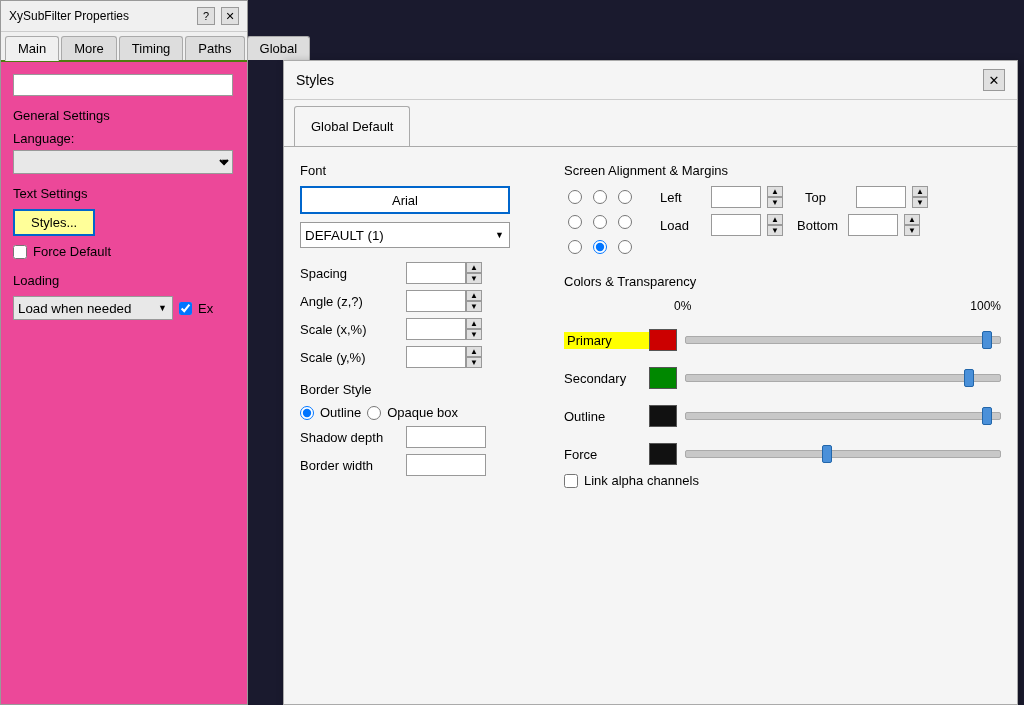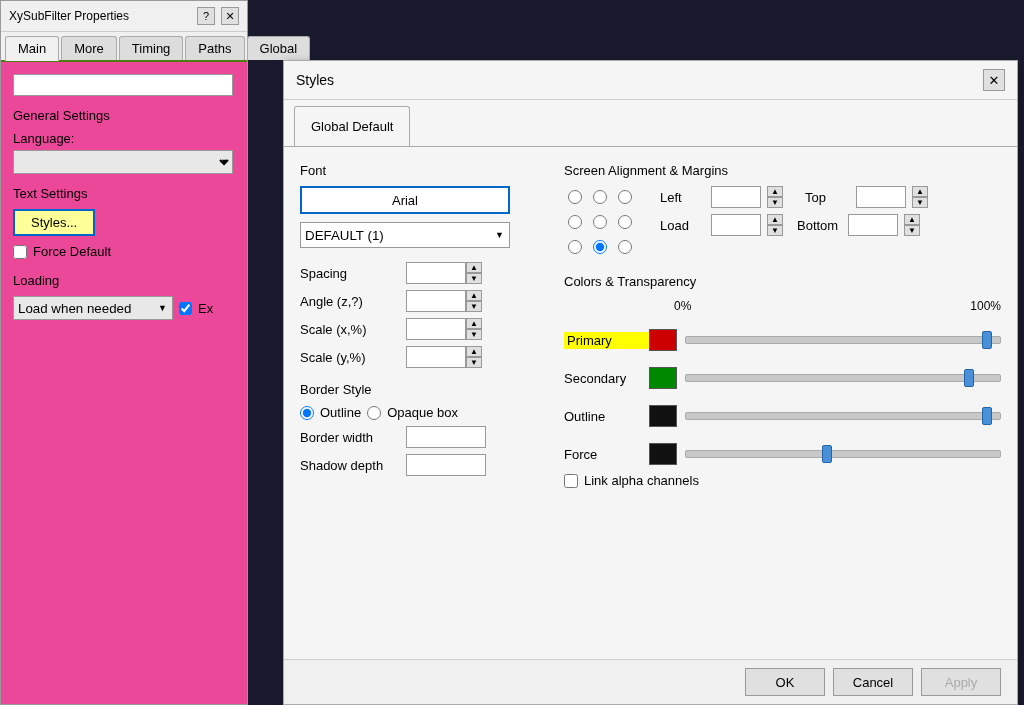--- a/index.html
+++ b/index.html
@@ -407,25 +407,25 @@
       
       <div class="border-style-section">
         <div class="bs-title">Border Style</div>
         <div class="radio-row">
           <input type="radio" name="border-style" checked="" style="">
           <span class="radio-label">Outline</span>
           <input type="radio" name="border-style" style="">
           <span class="radio-label">Opaque box</span>
         </div>
         <div class="field-row">
+          <span class="field-label">Shadow depth</span>
+          <input class="spinner-input" type="text" style="width: 80px;">
+        </div>
+        <div class="field-row">
           <span class="field-label">Border width</span>
-          <input class="spinner-input" type="text" style="width: 80px;">
-        </div>
-        <div class="field-row">
-          <span class="field-label">Shadow depth</span>
           <input class="spinner-input" type="text" style="width: 80px;">
         </div>
       </div>
     </div>
 
     <div class="right-panel">
 
       <div class="alignment-section">
         <div class="align-title">Screen Alignment &amp; Margins</div>
         <div class="alignment-grid">
@@ -542,18 +542,13 @@
         </div>
 
         <div class="link-alpha-row">
           <input type="checkbox" style="">
           <span class="link-alpha-label">Link alpha channels</span>
         </div>
       </div>
     </div>
   </div>
 
-  <div class="dialog-footer">
-    <button class="footer-btn">OK</button>
-    <button class="footer-btn">Cancel</button>
-    <button class="footer-btn disabled">Apply</button>
-  </div>
 </div>
 
 </body></html>

